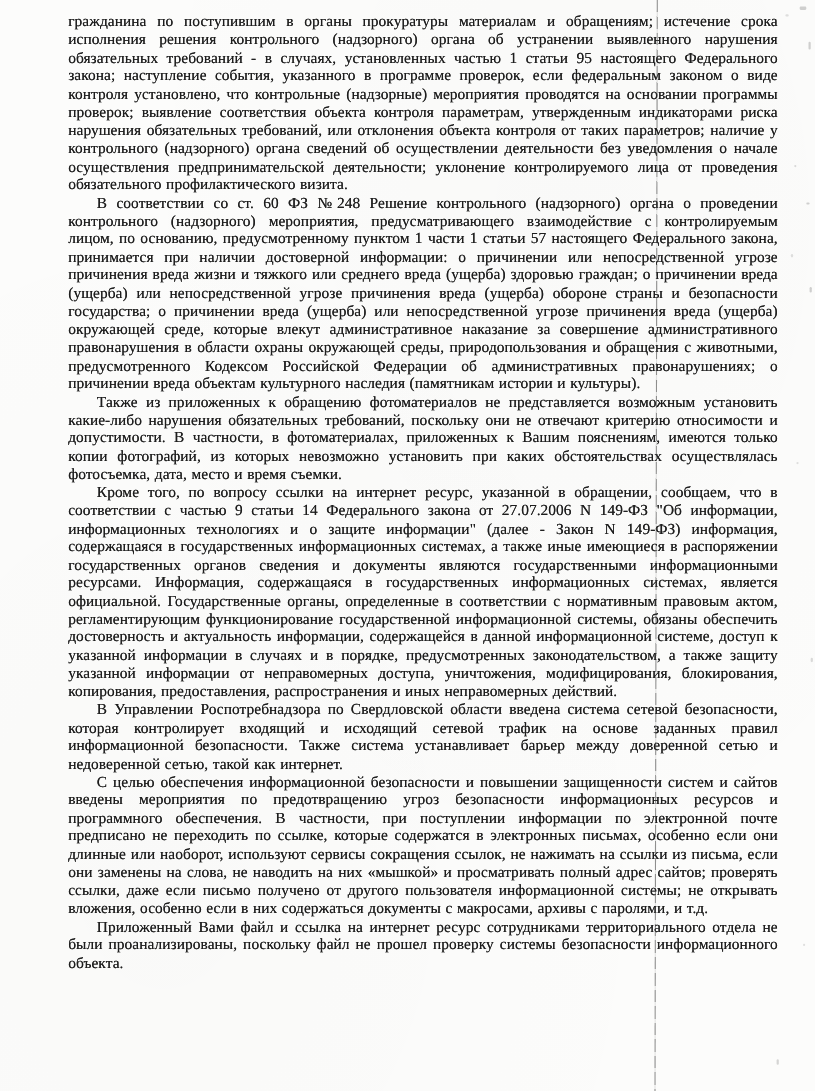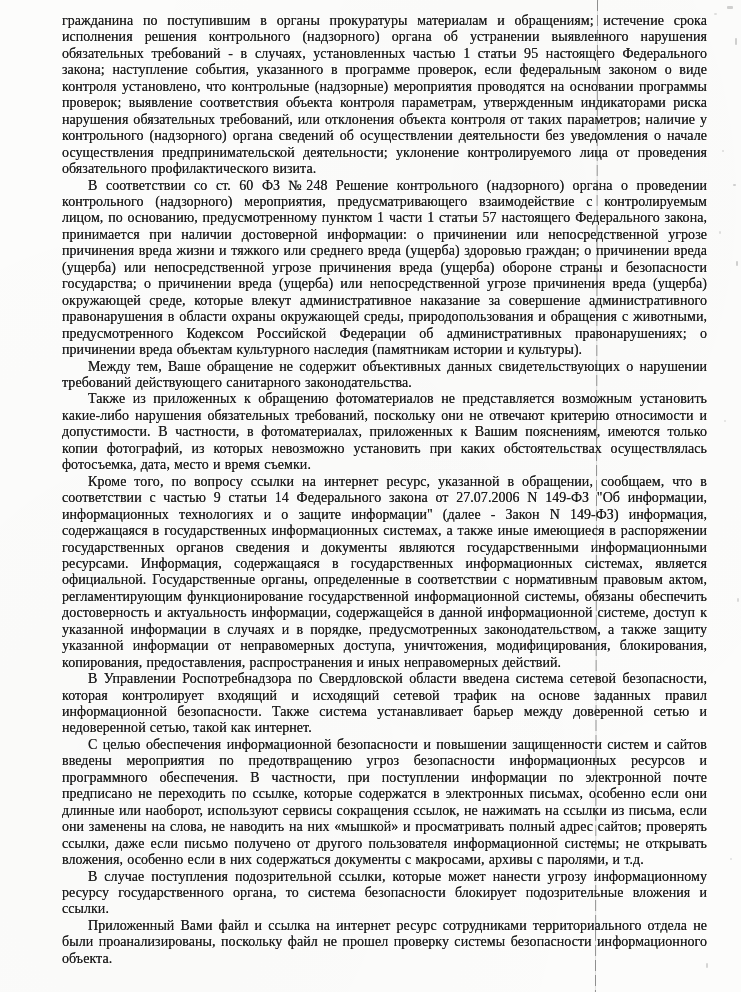--- a/index.html
+++ b/index.html
@@ -75,26 +75,24 @@
   .s11 { left: 706px; top: 963px; width: 2px; height: 5px; opacity: 0.4; }
 </style>
 </head>
 <body>
 
 <div class="page">
 
   <div class="body-text">
     <p class="para first">гражданина по поступившим в органы прокуратуры материалам и обращениям; истечение срока исполнения решения контрольного (надзорного) органа об устранении выявленного нарушения обязательных требований - в случаях, установленных частью 1 статьи 95 настоящего Федерального закона; наступление события, указанного в программе проверок, если федеральным законом о виде контроля установлено, что контрольные (надзорные) мероприятия проводятся на основании программы проверок; выявление соответствия объекта контроля параметрам, утвержденным индикаторами риска нарушения обязательных требований, или отклонения объекта контроля от таких параметров; наличие у контрольного (надзорного) органа сведений об осуществлении деятельности без уведомления о начале осуществления предпринимательской деятельности; уклонение контролируемого лица от проведения обязательного профилактического визита.</p>
     <p class="para">В соответствии со ст. 60 ФЗ №248 Решение контрольного (надзорного) органа о проведении контрольного (надзорного) мероприятия, предусматривающего взаимодействие с контролируемым лицом, по основанию, предусмотренному пунктом 1 части 1 статьи 57 настоящего Федерального закона, принимается при наличии достоверной информации: о причинении или непосредственной угрозе причинения вреда жизни и тяжкого или среднего вреда (ущерба) здоровью граждан; о причинении вреда (ущерба) или непосредственной угрозе причинения вреда (ущерба) обороне страны и безопасности государства; о причинении вреда (ущерба) или непосредственной угрозе причинения вреда (ущерба) окружающей среде, которые влекут административное наказание за совершение административного правонарушения в области охраны окружающей среды, природопользования и обращения с животными, предусмотренного Кодексом Российской Федерации об административных правонарушениях; о причинении вреда объектам культурного наследия (памятникам истории и культуры).</p>
-    <p class="para">Между тем, Ваше обращение не содержит объективных данных свидетельствующих о нарушении требований действующего санитарного законодательства.</p>
     <p class="para">Также из приложенных к обращению фотоматериалов не представляется возможным установить какие-либо нарушения обязательных требований, поскольку они не отвечают критерию относимости и допустимости. В частности, в фотоматериалах, приложенных к Вашим пояснениям, имеются только копии фотографий, из которых невозможно установить при каких обстоятельствах осуществлялась фотосъемка, дата, место и время съемки.</p>
     <p class="para">Кроме того, по вопросу ссылки на интернет ресурс, указанной в обращении, сообщаем, что в соответствии с частью 9 статьи 14 Федерального закона от 27.07.2006 N 149-ФЗ "Об информации, информационных технологиях и о защите информации" (далее - Закон N 149-ФЗ) информация, содержащаяся в государственных информационных системах, а также иные имеющиеся в распоряжении государственных органов сведения и документы являются государственными информационными ресурсами. Информация, содержащаяся в государственных информационных системах, является официальной. Государственные органы, определенные в соответствии с нормативным правовым актом, регламентирующим функционирование государственной информационной системы, обязаны обеспечить достоверность и актуальность информации, содержащейся в данной информационной системе, доступ к указанной информации в случаях и в порядке, предусмотренных законодательством, а также защиту указанной информации от неправомерных доступа, уничтожения, модифицирования, блокирования, копирования, предоставления, распространения и иных неправомерных действий.</p>
     <p class="para">В Управлении Роспотребнадзора по Свердловской области введена система сетевой безопасности, которая контролирует входящий и исходящий сетевой трафик на основе заданных правил информационной безопасности. Также система устанавливает барьер между доверенной сетью и недоверенной сетью, такой как интернет.</p>
     <p class="para">С целью обеспечения информационной безопасности и повышении защищенности систем и сайтов введены мероприятия по предотвращению угроз безопасности информационных ресурсов и программного обеспечения. В частности, при поступлении информации по электронной почте предписано не переходить по ссылке, которые содержатся в электронных письмах, особенно если они длинные или наоборот, используют сервисы сокращения ссылок, не нажимать на ссылки из письма, если они заменены на слова, не наводить на них «мышкой» и просматривать полный адрес сайтов; проверять ссылки, даже если письмо получено от другого пользователя информационной системы; не открывать вложения, особенно если в них содержаться документы с макросами, архивы с паролями, и т.д.</p>
-    <p class="para">В случае поступления подозрительной ссылки, которые может нанести угрозу информационному ресурсу государственного органа, то система безопасности блокирует подозрительные вложения и ссылки.</p>
     <p class="para">Приложенный Вами файл и ссылка на интернет ресурс сотрудниками территориального отдела не были проанализированы, поскольку файл не прошел проверку системы безопасности информационного объекта.</p>
   </div>
 
   <div class="crease"></div>
 
   <div class="speck s1"></div>
   <div class="speck s2"></div>
   <div class="speck s3"></div>
   <div class="speck s4"></div>
   <div class="speck s5"></div>

